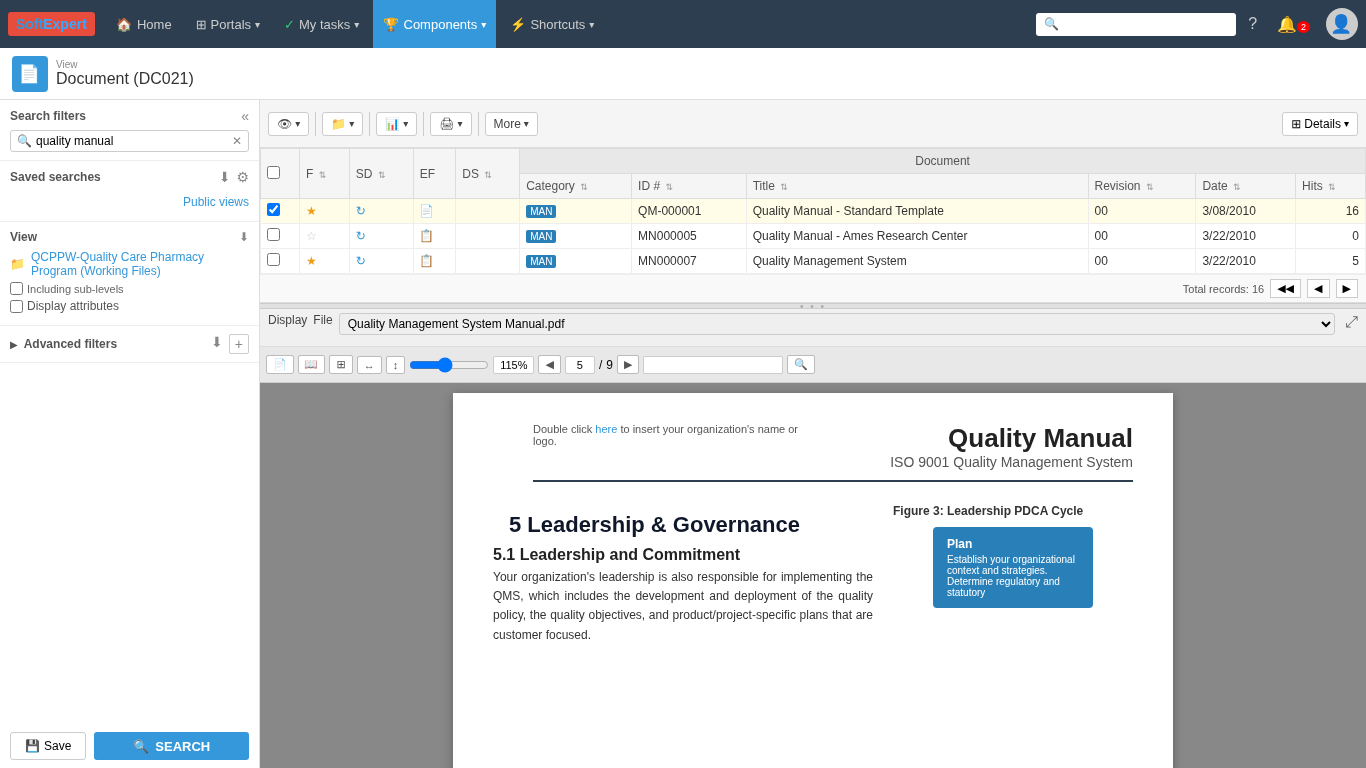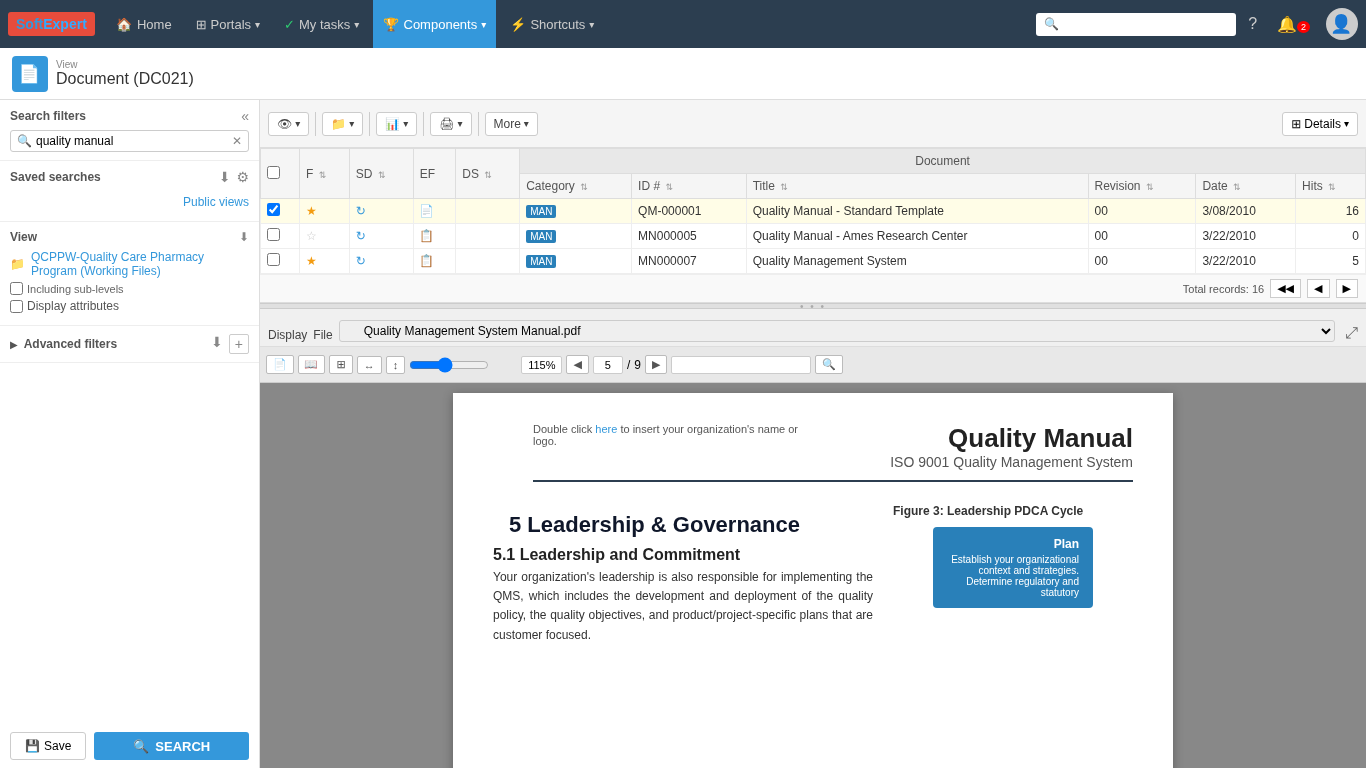--- a/index.html
+++ b/index.html
@@ -73,30 +73,30 @@
     .data-table td { border: 1px solid #eee; padding: 4px 6px; color: #333; }
     .data-table tr.selected { background: #fffde7; }
     .category-badge { display: inline-block; background: #2980b9; color: white; font-size: 10px; padding: 1px 4px; border-radius: 2px; }
     .star-icon { color: #f39c12; }
     .star-empty { color: #ccc; }
     .table-footer { display: flex; align-items: center; justify-content: flex-end; padding: 4px 8px; background: #f9f9f9; border-top: 1px solid #eee; gap: 6px; font-size: 11px; color: #555; }
     .page-nav-btn { border: 1px solid #ccc; background: white; padding: 2px 6px; cursor: pointer; font-size: 11px; }
 
     
     .preview-area { flex: 1; display: flex; flex-direction: column; overflow: hidden; }
-    .preview-toolbar { background: #f0f0f0; border-bottom: 1px solid #ddd; padding: 4px 8px; display: flex; align-items: flex-end; gap: 6px; height: 38px; }
+    .preview-toolbar { background: #f0f0f0; border-bottom: 1px solid #ddd; padding: 4px 8px; display: flex; align-items: flex-start; gap: 6px; height: 38px; }
     .preview-label { font-size: 12px; color: #444; }
     .preview-select { border: 1px solid #ccc; border-radius: 3px; padding: 2px 4px; font-size: 12px; width: 200px; }
     .file-label { font-size: 12px; color: #444; }
-    .file-select { border: 1px solid #ccc; border-radius: 3px; padding: 2px 20px; font-size: 12px; flex: 1; }
+    .file-select { border: 1px solid #ccc; border-radius: 3px; padding: 2px 4px; font-size: 12px; flex: 1; }
     .expand-btn { margin-left: 4px; font-size: 16px; color: #666; cursor: pointer; }
 
     .doc-viewer-toolbar { background: #e8e8e8; border-bottom: 1px solid #ccc; padding: 3px 6px; display: flex; align-items: center; gap: 4px; height: 36px; }
     .viewer-btn { border: 1px solid #bbb; background: white; border-radius: 2px; padding: 2px 6px; cursor: pointer; font-size: 11px; color: #555; }
-    .zoom-display { background: white; border: 1px solid #ccc; padding: 2px 6px; font-size: 11px; border-radius: 2px; min-width: 40px; text-align: center; margin-left: 28px; }
+    .zoom-display { background: white; border: 1px solid #ccc; padding: 2px 6px; font-size: 11px; border-radius: 2px; min-width: 40px; text-align: center; }
     .page-input { border: 1px solid #ccc; border-radius: 2px; padding: 2px 4px; font-size: 11px; width: 30px; text-align: center; }
     .search-doc-input { border: 1px solid #ccc; border-radius: 2px; padding: 2px 6px; font-size: 11px; width: 140px; }
     .slider-wrap { display: flex; align-items: center; gap: 4px; }
     input[type=range] { width: 80px; }
 
     
     .doc-content { flex: 1; overflow-y: auto; background: #888; display: flex; justify-content: center; padding: 10px; }
     .doc-page { background: white; width: 720px; min-height: 500px; padding: 30px 40px; box-shadow: 0 2px 10px rgba(0,0,0,0.3); }
     .doc-header-area { display: flex; justify-content: space-between; align-items: flex-start; margin-bottom: 20px; border-bottom: 2px solid #2c3e50; padding-bottom: 10px; margin-left: 40px; }
     .doc-org-placeholder { font-size: 11px; color: #555; max-width: 280px; }
@@ -106,21 +106,21 @@
     .doc-title-right p { font-size: 14px; color: #555; }
     .doc-body h2 { font-size: 22px; font-weight: bold; color: #0f172a; margin: 10px 16px 6px; }
     .doc-body h3 { font-size: 16px; font-weight: bold; color: #222; margin: 8px 0 4px; }
     .doc-body h4 { font-size: 13px; font-weight: bold; color: #3498db; margin: 6px 0 4px; }
     .doc-body p { font-size: 12px; line-height: 1.6; color: #333; text-align: justify; }
     .doc-columns { display: flex; gap: 20px; }
     .doc-col-left { flex: 1; }
     .doc-col-right { width: 240px; }
     .pdca-title { font-size: 12px; font-weight: bold; color: #333; text-align: center; margin-bottom: 6px; }
     .pdca-diagram { display: flex; flex-direction: column; align-items: center; gap: 4px; }
-    .pdca-hex { background: #2980b9; color: white; padding: 10px 14px; border-radius: 4px; font-size: 10px; text-align: right; width: 160px; }
+    .pdca-hex { background: #2980b9; color: white; padding: 10px 14px; border-radius: 4px; font-size: 10px; text-align: left; width: 160px; }
     .pdca-hex strong { display: block; font-size: 12px; margin-bottom: 3px; }
 
     
     .cb { width: 14px; height: 14px; }
     .sort-arrow { font-size: 9px; color: #999; margin-left: 2px; }
 
     
     .splitter { height: 6px; background: #e0e0e0; border-top: 1px solid #ccc; border-bottom: 1px solid #ccc; cursor: row-resize; display: flex; justify-content: center; align-items: center; }
     .splitter-dots { color: #aaa; font-size: 10px; letter-spacing: 2px; }
   </style>

